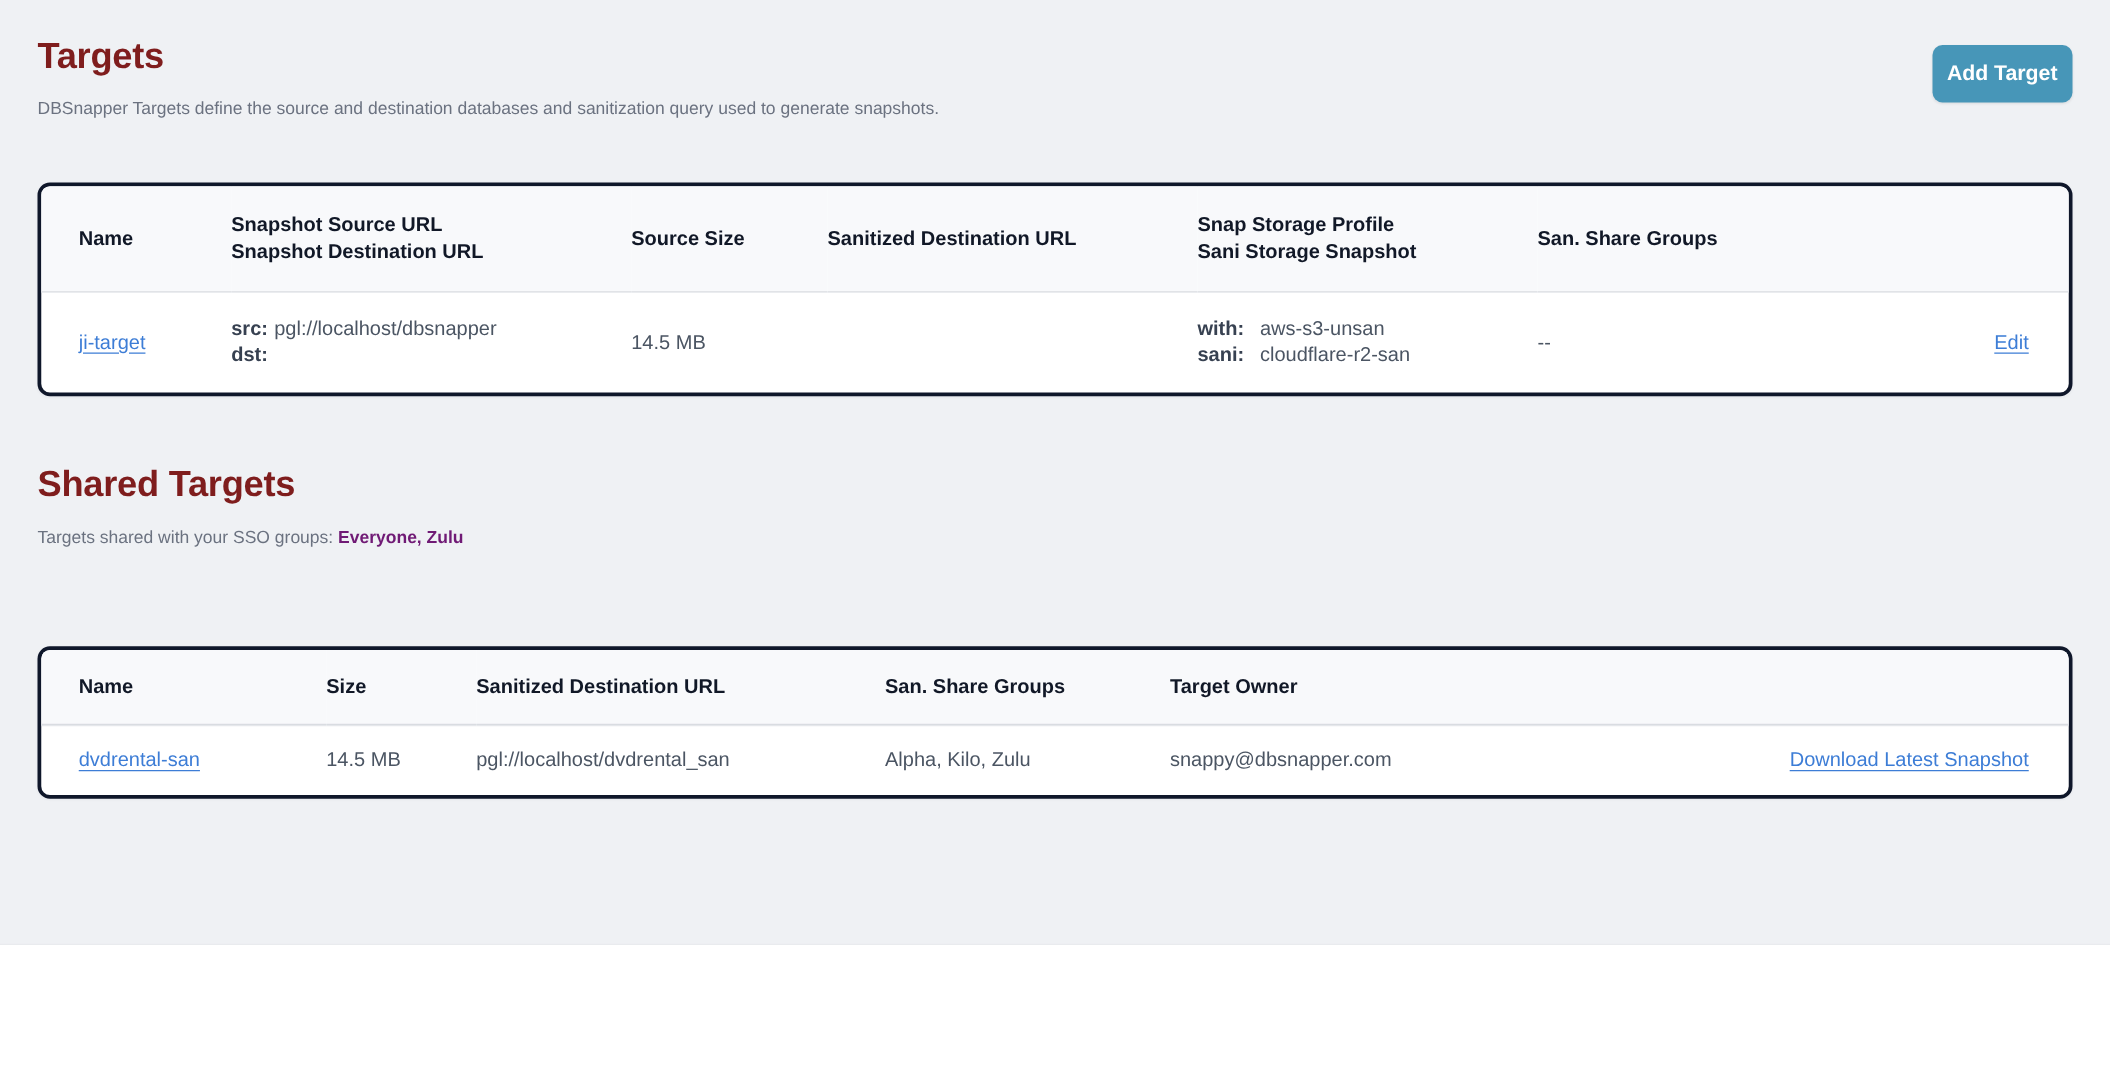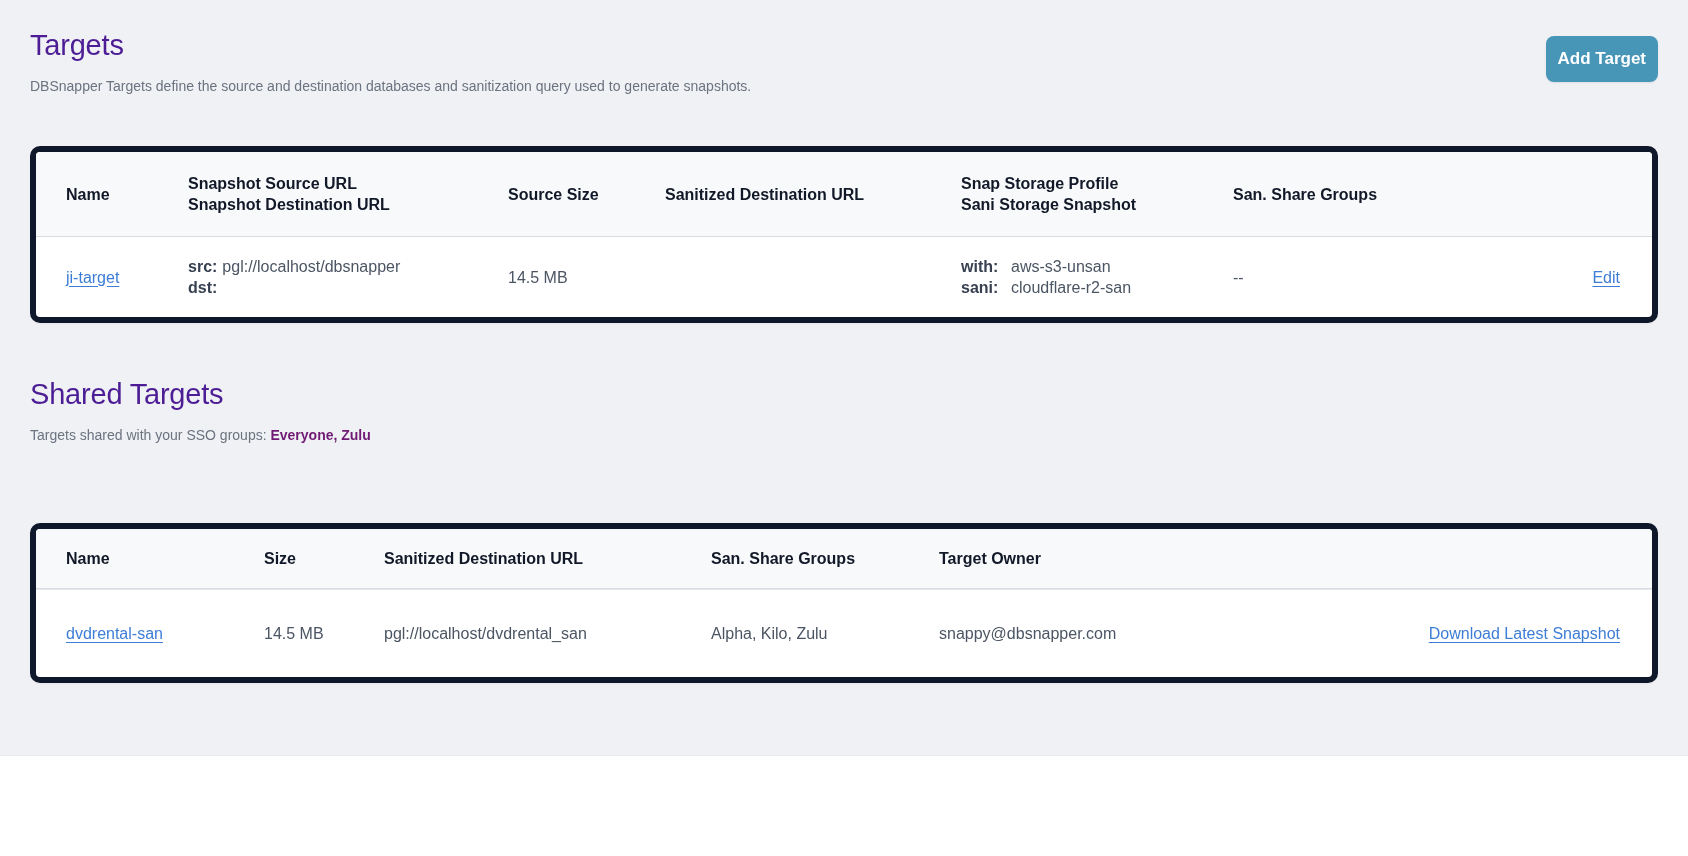--- a/index.html
+++ b/index.html
@@ -20,22 +20,22 @@
   }
   .section-header {
     display: flex;
     justify-content: space-between;
     align-items: flex-start;
   }
   h1, h2 {
     margin: 0;
     font-size: 29px;
     line-height: 34px;
-    font-weight: 400;
-    color: #4c1d95;
+    font-weight: 700;
+    color: #7f1d1d;
     letter-spacing: -0.2px;
   }
   .page-desc {
     margin: 12px 0 0 0;
     font-size: 14px;
     line-height: 24px;
     color: #6b7280;
   }
   .page-desc strong { color: #701a75; font-weight: 700; }
   .btn-primary {
@@ -47,21 +47,21 @@
     font-weight: 700;
     border: none;
     border-radius: 8px;
     padding: 13px 12px;
     cursor: pointer;
     box-shadow: 0 1px 2px rgba(0,0,0,0.08);
   }
   .card {
     margin-top: 48px;
     background: #ffffff;
-    border: 6px solid #0f172a;
+    border: 3px solid #0f172a;
     border-radius: 10px;
     overflow: hidden;
     box-shadow: 0 1px 2px rgba(16,24,40,0.04);
   }
   .card.shared { margin-top: 76px; }
   table {
     width: 100%;
     border-collapse: separate;
     border-spacing: 0;
     table-layout: fixed;
@@ -80,21 +80,21 @@
   .t1 thead th { height: 85px; }
   .t2 thead th { height: 60px; }
   tbody td {
     padding: 0;
     vertical-align: middle;
     line-height: 21px;
     color: #4b5563;
   }
   .t1 tbody td { height: 80px; }
   .t2 tbody tr.r1 td { height: 64px; }
-  .t2 tbody tr.r2 td { height: 88px; border-top: 1px solid #e5e7eb; }
+  .t2 tbody tr.r2 td { height: 56px; border-top: 1px solid #e5e7eb; }
   th.first, td.first { padding-left: 30px; }
   th.last, td.last { padding-right: 32px; text-align: right; }
   .kv-label { font-weight: 700; color: #374151; margin-right: 5px; }
   .kv-label.fixed { display: inline-block; min-width: 46px; margin-right: 4px; }
   .kv-value { color: #4b5563; }
   a.link {
     color: var(--link, #3d7dd6);
     text-decoration: underline;
     text-underline-offset: 3px;
     cursor: pointer;

